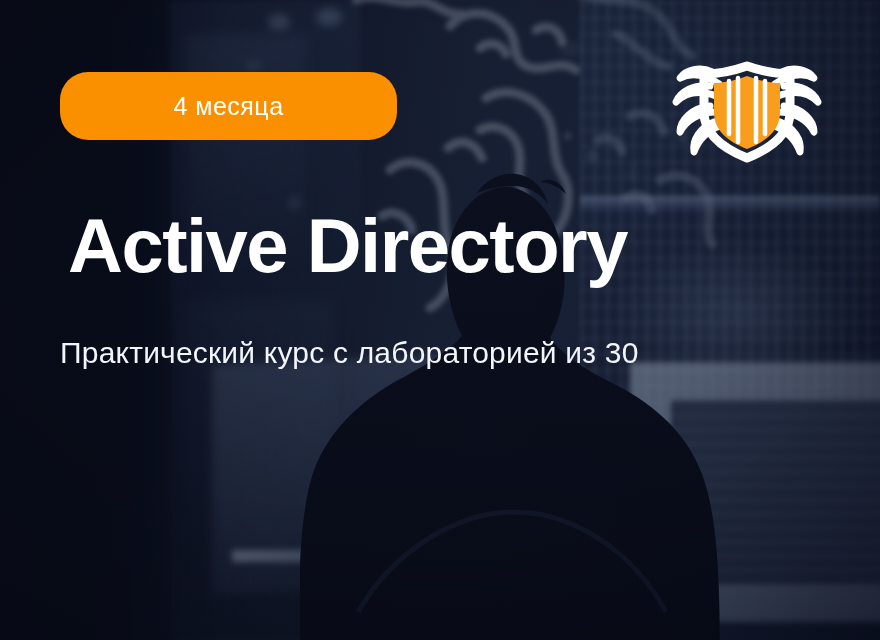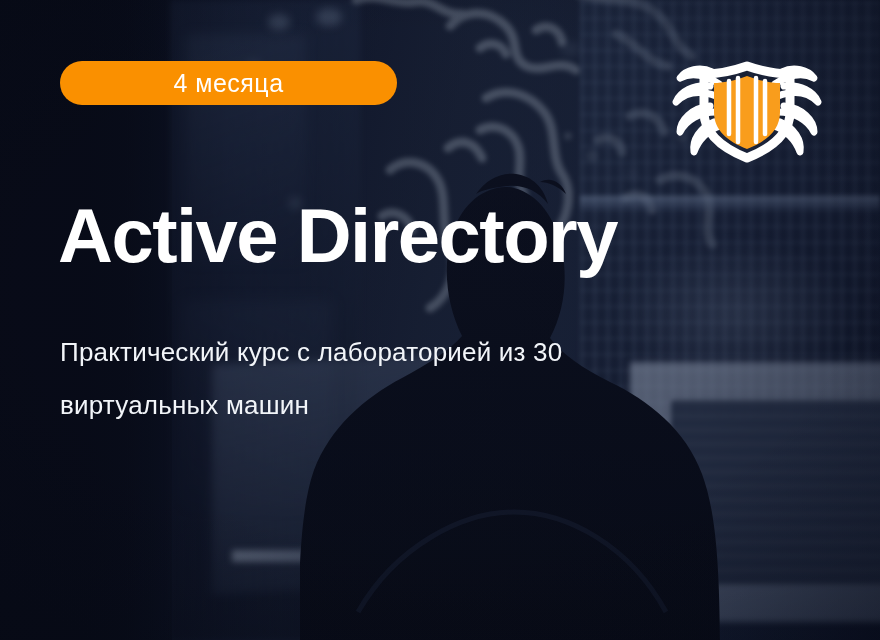--- a/index.html
+++ b/index.html
@@ -207,23 +207,23 @@
 
   
   .content {
     position: absolute;
     inset: 0;
   }
 
   .badge {
     position: absolute;
     left: 60px;
-    top: 61px;
+    top: 72px;
     width: 337px;
-    height: 44px;
+    height: 68px;
     border-radius: 28px;
     background: #fa9000;
     display: flex;
     align-items: center;
     justify-content: center;
   }
   .badge-label {
     color: #ffffff;
     font-size: 25px;
     font-weight: 300;
@@ -238,37 +238,37 @@
     top: 50px;
     width: 150px;
     height: 120px;
   }
   .logo svg { width: 100%; height: 100%; display: block; }
 
   .title {
     position: absolute;
     left: 58px;
     top: 198px;
-    margin: 0;
+    margin: 10px;
     color: #ffffff;
     font-size: 76px;
     font-weight: bold;
     letter-spacing: -1.5px;
     line-height: 1.0;
     font-family: "Liberation Sans", sans-serif;
     white-space: nowrap;
   }
 
   .subtitle {
     position: absolute;
     left: 60px;
     top: 326px;
     width: 740px;
     color: #f2f5f9;
-    font-size: 26px;
+    font-size: 30px;
     font-weight: 300;
     line-height: 53px;
     letter-spacing: 0.2px;
     font-family: "Liberation Sans", sans-serif;
   }
   .subtitle-line { display: block; white-space: nowrap; }
 </style>
 </head>
 <body>
 
@@ -397,17 +397,16 @@
           <path d="M84 28 L84 92"></path>
           <path d="M93 31 L93 84"></path>
         </g>
       </svg>
     </div>
 
     <h1 class="title">Active Directory</h1>
 
     <div class="subtitle">
       <span class="subtitle-line">Практический курс с лабораторией из 30</span>
-      <span class="subtitle-line">виртуальных машин</span>
     </div>
 
   </div>
 </div>
 
 </body></html>

